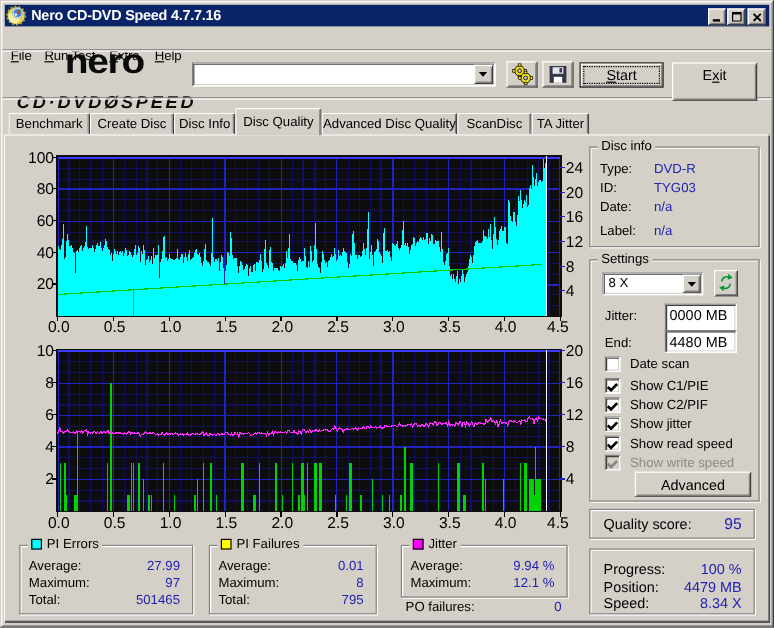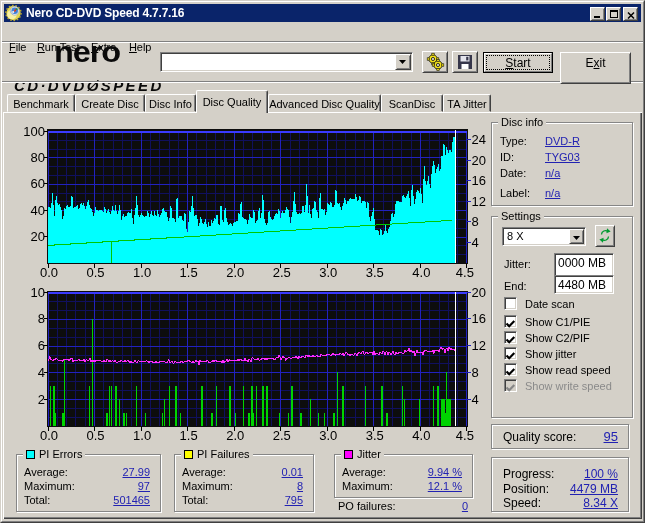--- a/index.html
+++ b/index.html
@@ -3,21 +3,21 @@
 * { margin:0; padding:0; box-sizing:border-box; }
 html,body { width:645px; height:523px; overflow:hidden; background:#d4d0c8;
   font-family:"Liberation Sans",sans-serif; }
 .abs { position:absolute; }
 .raised { background:#d4d0c8; border:1px solid;
   border-color:#fff #404040 #404040 #fff;
   box-shadow: inset 1px 1px 0 #d4d0c8, inset -1px -1px 0 #808080; }
 .sunken { background:#fff; border:1px solid;
   border-color:#808080 #fff #fff #808080;
   box-shadow: inset 1px 1px 0 #404040, inset -1px -1px 0 #d4d0c8; }
-.blue { color:#2222b2;text-decoration:underline; }
+.blue { color:#2222b2; }
 #titlebar { position:absolute; left:4px; top:4px; width:637px; height:18px;
   background:#0a246a; color:#fff; }
 #title-text { position:absolute; left:22px; top:2px; font-size:12px;
   font-weight:bold; letter-spacing:-0.2px; }
 .tbtn { position:absolute; top:3px; width:16px; height:14px; }
 #menubar { position:absolute; left:4px; top:23px; width:637px; height:18px;
   font-size:11px; color:#000; }
 #menubar span { position:absolute; top:3px; letter-spacing:-0.1px;margin-top:15px; }
 .tab { position:absolute; font-size:11px; text-align:center;
   white-space:nowrap; overflow:hidden;
@@ -271,20 +271,23 @@
       </svg></div>
  <div class="row11" style="left:33px;top:131px">Show jitter</div>
  <div class="cb" style="left:12px;top:146px"><svg width="11" height="11">
         <path d="M1.5 4.5 L4.2 7.2 L9.3 2" stroke="#000" stroke-width="2.2" fill="none"></path>
       </svg></div>
  <div class="row11" style="left:33px;top:147px">Show read speed</div>
  <div class="cb" style="left:12px;top:162px;background:#d4d0c8"><svg width="11" height="11">
         <path d="M1.5 4.5 L4.2 7.2 L9.3 2" stroke="#868686" stroke-width="2.2" fill="none"></path>
       </svg></div>
  <div class="row11" style="left:33px;top:163px;color:#8a8a8a">Show write speed</div>
+ <div class="raised abs" style="left:37px;top:176px;width:97px;height:21px;">
+  <div class="abs" style="left:0;right:0;top:3px;text-align:center;font-size:12px">Advanced</div>
+ </div>
 </div>
 
 <div class="gb" style="left:491px;top:424px;width:138px;height:25px;">
  <div class="row12" style="left:11px;top:5px">Quality score:</div>
  <div class="row12 blue" style="right:10px;top:4px;font-size:13px">95</div>
 </div>
 
 <div class="gb" style="left:491px;top:457px;width:138px;height:55px;">
  <div class="row12" style="left:11px;top:9px">Progress:</div>
  <div class="row12 blue" style="right:10px;top:9px">100 %</div>

